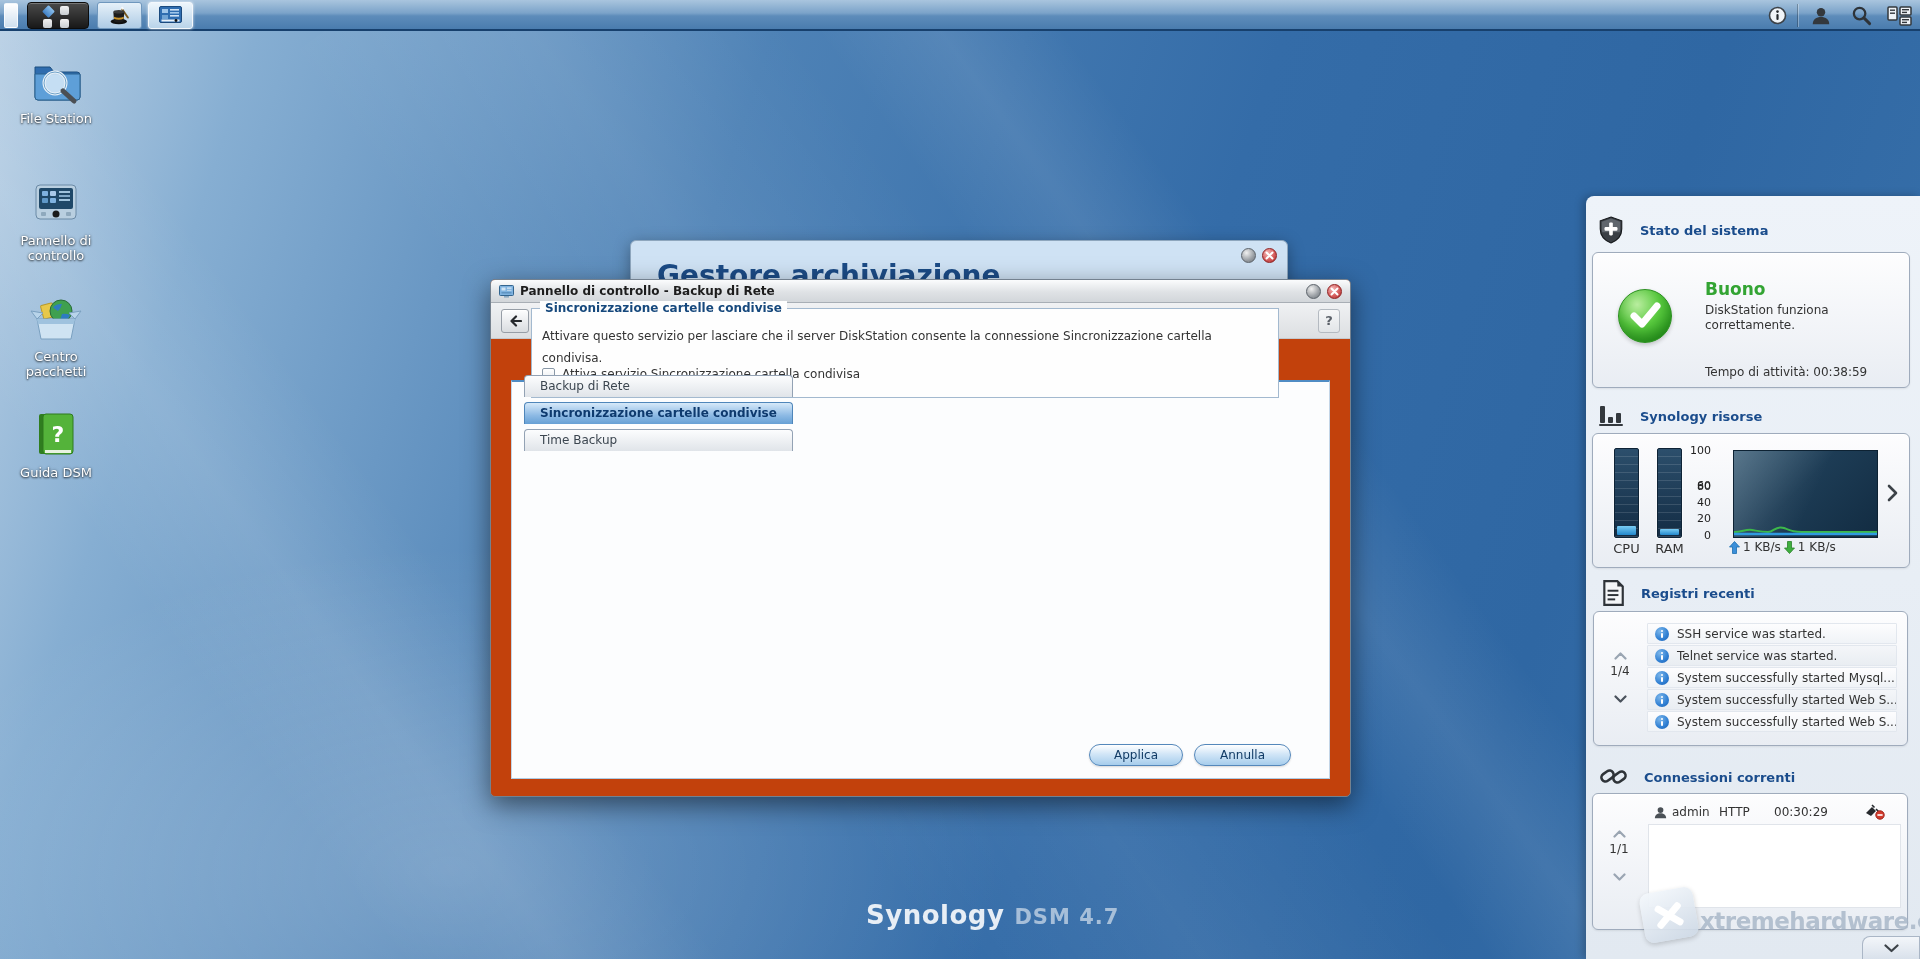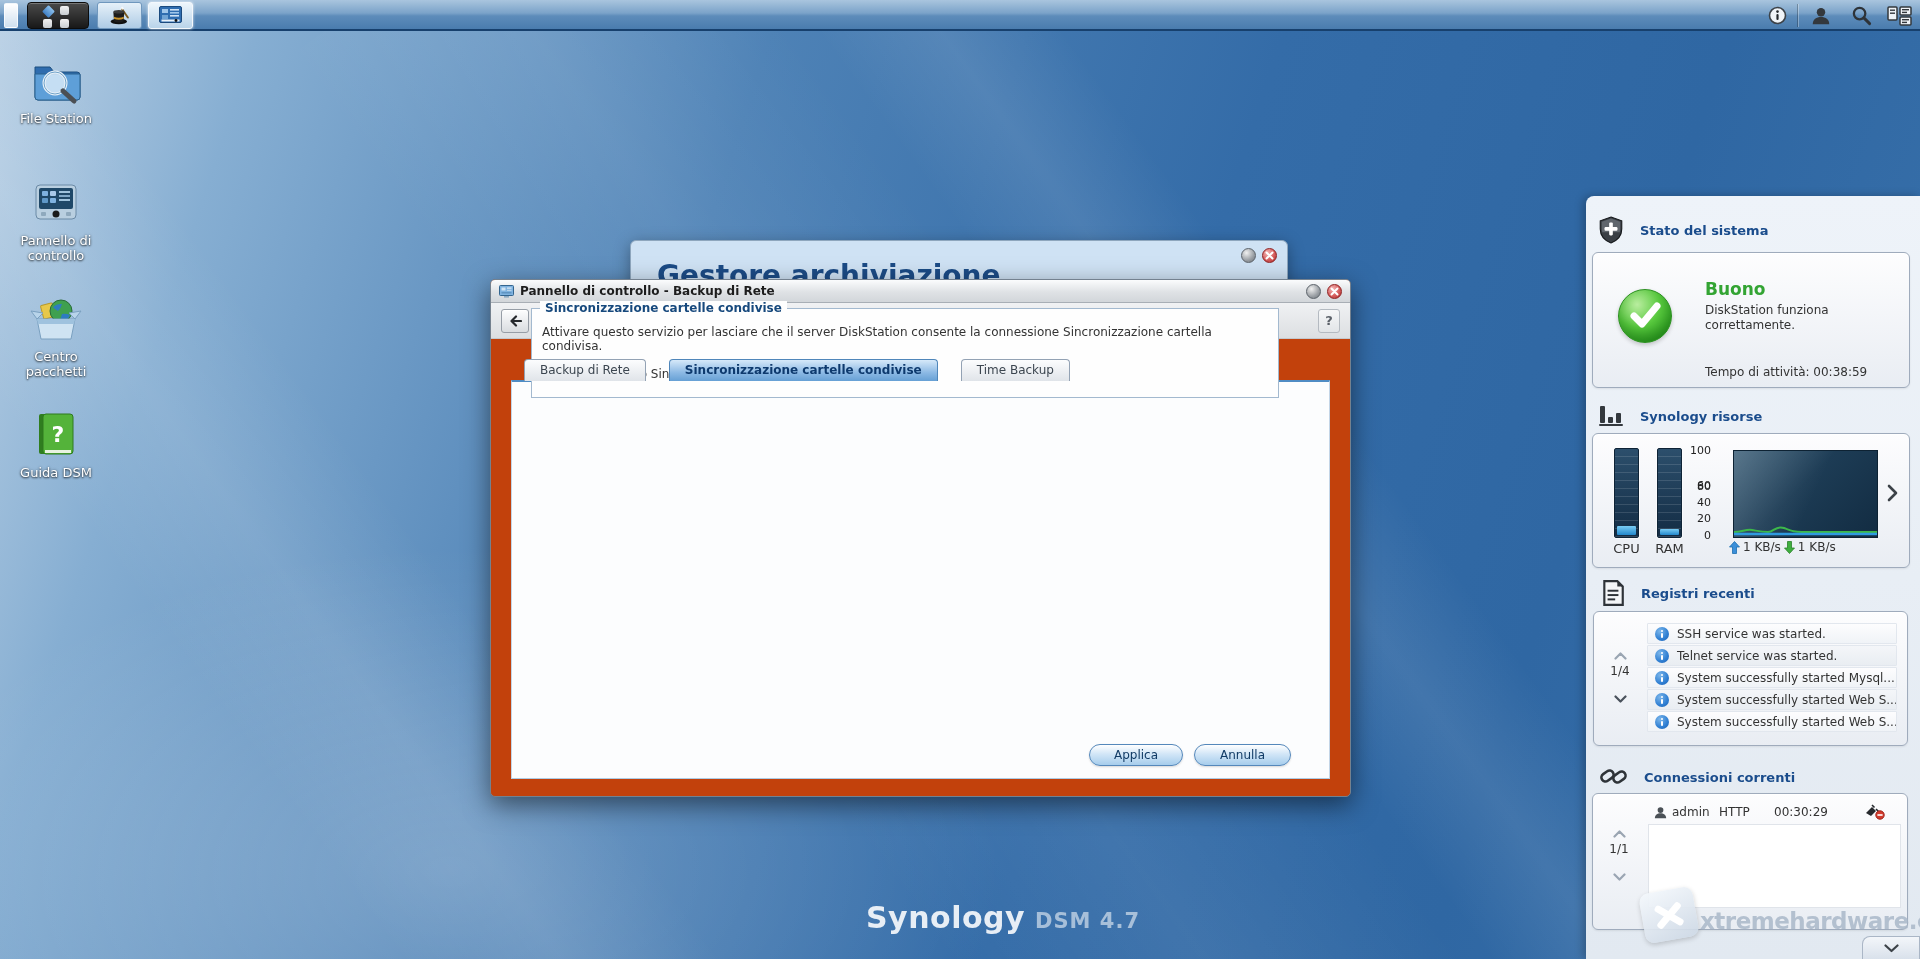--- a/index.html
+++ b/index.html
@@ -67,37 +67,37 @@
     display:flex; align-items:center; padding:0 10px; gap:6px; }
   .tool-btn { width:28px; height:24px; border-radius:3px; border:1px solid #969da6;
     background:linear-gradient(180deg,#fdfdfe,#d9dce0); display:flex; align-items:center; justify-content:center;
     box-shadow:inset 0 1px 0 #fff; }
   .tool-btn.home { width:31px; }
   .tool-spacer { flex:1; }
   .help-btn { width:22px; height:24px; border-radius:3px; border:1px solid #b4bac1;
     background:linear-gradient(180deg,#f6f7f8,#e2e5e8); color:#5a6068; font-size:13px; font-weight:bold;
     display:flex; align-items:center; justify-content:center; }
 
-  .tabs { position:absolute; left:33px; top:79px; display:flex; gap:23px; z-index:3; }
+  .tabs { position:absolute; left:33px; top:95px; display:flex; gap:5px; z-index:3;flex-direction:column; }
   .tab { height:22px; line-height:20px; padding:0 15px; font-size:12px; color:#3c4650;
     border:1px solid #93a2b4; border-bottom:none; border-radius:4px 4px 0 0;
     background:linear-gradient(180deg,#fcfdfe,#e0e4e9); }
   .tab.active { background:linear-gradient(180deg,#d6e9f9,#8cb9e4 60%,#66a0d5); color:#0e3a6e;
     font-weight:bold; border-color:#4f86ba; }
 
   .dlg-panel { position:absolute; left:20px; top:100px; width:819px; height:399px;
     background:#fcfdfe; border-top:2px solid #4f8cc4; border-left:1px solid #c3d5e7;
     border-right:1px solid #c3d5e7; border-bottom:1px solid #aecbe4; }
 
   .fieldset { position:absolute; border:1px solid #a3b9cf; background:#fefefe; }
   .fs1 { left:40px; top:28px; width:748px; height:90px; }
   .fs2 { left:40px; top:132px; width:748px; height:115px; }
   .legend { position:absolute; top:-8px; left:8px; background:#fefefe; padding:0 5px;
     font-size:12px; font-weight:bold; color:#17497d; }
-  .fs-desc { position:absolute; left:10px; top:16px; width:716px; font-size:12px; color:#333; line-height:14px; }
+  .fs-desc { position:absolute; left:10px; top:16px; width:716px; font-size:12px; color:#333; line-height:22px; }
   .chk-row { position:absolute; left:10px; top:58px; display:flex; align-items:center; gap:7px; }
   .checkbox { width:13px; height:13px; border:1px solid #8a99a8; border-radius:2px;
     background:linear-gradient(180deg,#ffffff,#e7ebef); }
   .chk-lbl { font-size:12px; color:#333; }
   .fs-row-label { position:absolute; left:10px; top:25px; font-size:12px; color:#333; }
   .fs-row-value { position:absolute; left:240px; top:25px; font-size:12px; font-weight:normal; }
   .paired { position:absolute; left:10px; top:50px; width:235px; font-size:12px; color:#333; line-height:15px; }
   .gray-btn { position:absolute; left:10px; top:84px; height:22px; padding:0 14px; font-size:12px; color:#3a3f44;
     border:1px solid #9aa4ae; border-radius:4px; background:linear-gradient(180deg,#fdfdfd,#e1e3e6);
     box-shadow:inset 0 1px 0 #fff; display:flex; align-items:center; }
@@ -171,21 +171,21 @@
   .site-tile .x1,.site-tile .x2 { position:absolute; left:11px; top:22px; width:32px; height:7px; background:#fff; border-radius:3px; }
   .site-tile .x1 { transform:rotate(40deg); } .site-tile .x2 { transform:rotate(-40deg); }
   .site-text { position:absolute; left:58px; top:22px; font-size:23px; font-weight:bold; color:rgba(165,180,197,0.8); letter-spacing:-0.5px; }
 
   .collapse-tab { position:absolute; left:1862px; top:936px; width:58px; height:23px; z-index:40;
     background:linear-gradient(180deg,#f3f6fa,#d9e1eb); border:1px solid #aab6c6; border-bottom:none;
     border-radius:8px 0 0 0; display:flex; align-items:center; justify-content:center; }
 
   
   .dsm-mark { position:absolute; left:866px; top:900px; display:flex; align-items:baseline; gap:10px; z-index:5; }
-  .dsm-brand { font-size:30px; font-weight:bold; color:rgba(255,255,255,0.88); letter-spacing:0.5px; }
+  .dsm-brand { font-size:26px; font-weight:bold; color:rgba(255,255,255,0.88); letter-spacing:0.5px; }
   .dsm-ver { font-size:21px; color:rgba(255,255,255,0.55); font-weight:bold; letter-spacing:1px; }
 </style>
 </head>
 <body>
 
 <div id="screen">
 
   <div class="wallpaper">
     <div class="ray ray1"></div>
     <div class="ray ray2"></div>

